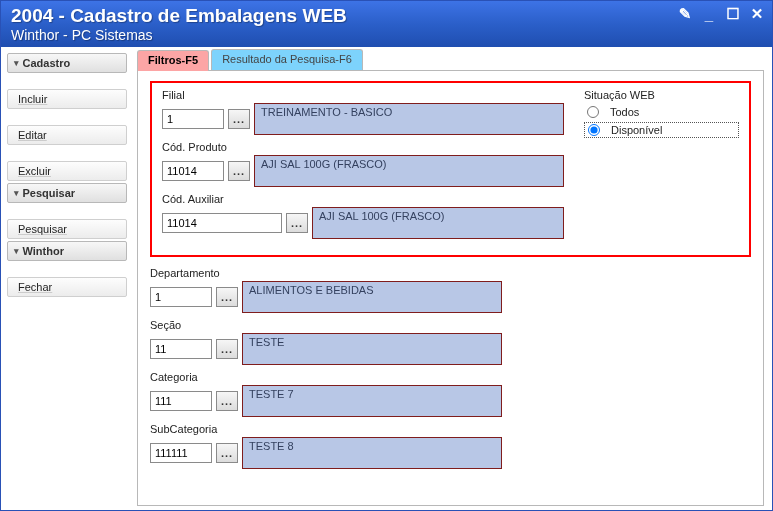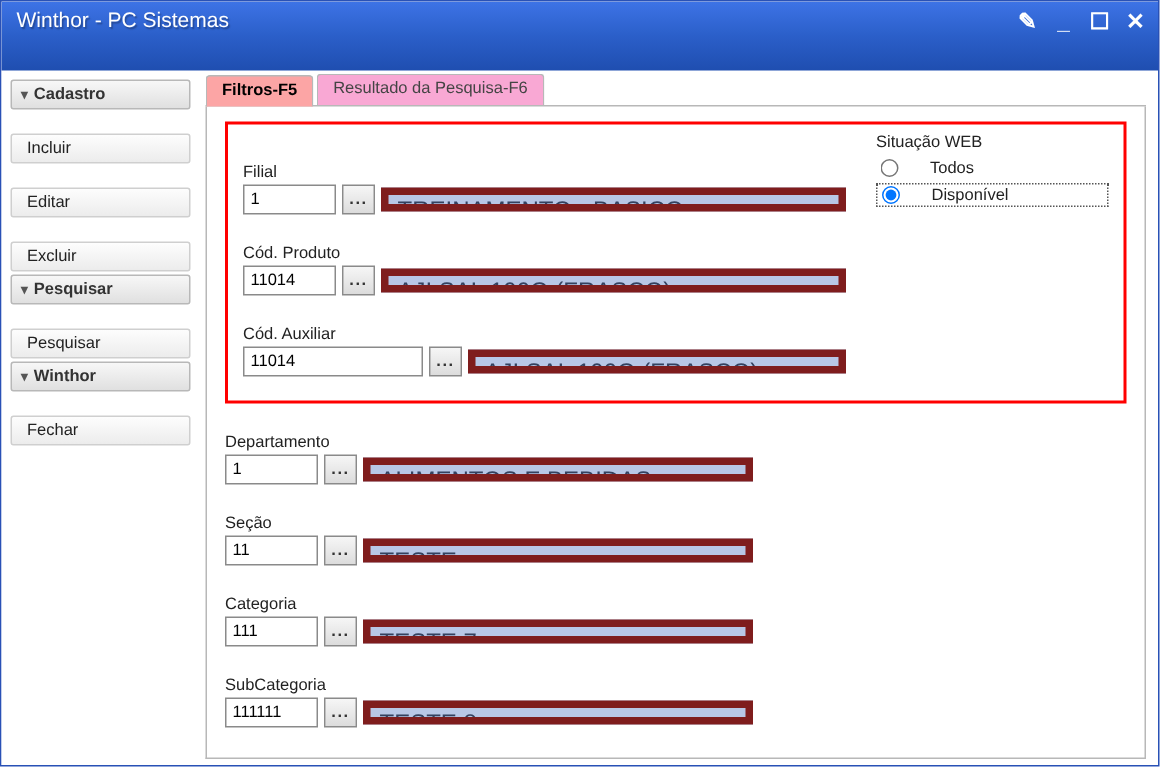--- a/index.html
+++ b/index.html
@@ -6,50 +6,51 @@
   body { background: #fff; width: 773px; height: 511px; overflow: hidden; border: 1px solid #2951b6; }
   .titlebar { background: linear-gradient(to bottom, #3d73e6 0%, #2b5fc9 50%, #1f4eb0 100%); color: #fff; height: 46px; padding: 4px 10px 2px 10px; position: relative; }
   .titlebar .title { font-size: 19px; font-weight: bold; text-shadow: 1px 1px 1px rgba(0,0,0,.3); }
   .titlebar .subtitle { font-size: 14px; text-shadow: 1px 1px 1px rgba(0,0,0,.3); }
   .win-controls { position: absolute; right: 6px; top: 4px; display: flex; gap: 6px; align-items: center; }
   .win-controls span { color: #fff; font-weight: bold; font-size: 15px; cursor: default; width: 18px; text-align: center; }
   .body-area { display: flex; height: calc(511px - 46px); background: #fff; }
   .sidebar { width: 132px; background: #fff; padding: 6px 6px; }
   .side-group-header { background: linear-gradient(to bottom, #f7f7f7, #e0e0e0); border: 1px solid #b8b8b8; font-size: 11px; font-weight: bold; color: #333; padding: 3px 6px; cursor: default; border-radius: 2px; margin-bottom: 2px; display: flex; align-items: center; gap: 4px; }
   .chevron { font-size: 9px; color: #555; }
-  .side-item { background: linear-gradient(to bottom, #fdfdfd, #ececec); border: 1px solid #cfcfcf; font-size: 11px; color: #222; padding: 3px 10px; margin-bottom: 2px; cursor: default; border-radius: 2px; text-decoration-color: rgba(0,0,0,0.15); margin-top: 16px; }
+  .side-item { background: linear-gradient(to bottom, #fdfdfd, #ececec); border: 1px solid #cfcfcf; font-size: 11px; color: #222; padding: 3px 10px; margin-bottom: 2px; cursor: default; border-radius: 2px; text-decoration: underline; text-decoration-color: rgba(0,0,0,0.15); margin-top: 16px; }
   .main { flex: 1; padding: 2px 8px 6px 4px; }
   .tabs { display: flex; border-bottom: 1px solid #b8b8b8; height: 22px; }
-  .tab { font-size: 11px; padding: 3px 10px; border: 1px solid #b8b8b8; border-bottom: none; background: #f9a8d4; color: #444; margin-right: 2px; border-top-left-radius: 3px; border-top-right-radius: 3px; }
+  .tab { font-size: 11px; padding: 3px 10px; border: 1px solid #b8b8b8; border-bottom: none; background: #7dd3fc; color: #444; margin-right: 2px; border-top-left-radius: 3px; border-top-right-radius: 3px; }
   .tab.active { background: #fca5a5; font-weight: bold; color: #000; position: relative; top: 1px; }
   .panel { border: 1px solid #b8b8b8; border-top: none; padding: 10px 12px 14px 12px; height: calc(100% - 22px); overflow: hidden; }
   .red-box { border: 2px solid #ff0000; padding: 6px 10px 10px 10px; margin-bottom: 10px; }
   .row-area { display: flex; gap: 20px; }
   .left-col { flex: 1; }
   .right-col { width: 155px; padding-top: 0; }
-  .field { margin-bottom: 6px; margin-top: 20px; }
+  .field { margin-bottom: 6px; }
   .field-label { font-size: 11px; color: #222; margin-bottom: 2px; display: block; }
   .input-row { display: flex; align-items: center; gap: 4px; }
   .text-input { height: 20px; border: 1px solid #8a8a8a; font-size: 11px; padding: 2px 4px; background: #fff; }
   .text-input.small { width: 62px; }
   .text-input.med { width: 120px; }
   .lookup-btn { width: 22px; height: 20px; border: 1px solid #8a8a8a; background: linear-gradient(to bottom,#f6f6f6,#dcdcdc); font-size: 11px; font-weight: bold; cursor: default; line-height: 12px; letter-spacing: 1px; color:#333; }
-  .desc-box { height: 16px; background: #b8c7e6; border: 5px solid #7f1d1d; font-size: 16px; color: #34415f; padding: 2px 6px; flex: 1; overflow: hidden; white-space: nowrap; }
+  .desc-box { height: 32px; background: #b8c7e6; border: 1px solid #7f1d1d; font-size: 11px; color: #34415f; padding: 2px 6px; flex: 1; overflow: hidden; white-space: nowrap; }
   .full-input { width: 100%; height: 20px; border: 1px solid #8a8a8a; font-size: 11px; padding: 2px 4px; }
   .group-title { font-size: 11px; color: #222; margin-bottom: 4px; }
-  .radio-row { display: flex; align-items: center; gap: 21px; font-size: 11px; color: #222; margin-bottom: 3px; padding: 1px 3px; }
+  .radio-row { display: flex; align-items: center; gap: 11px; font-size: 11px; color: #222; margin-bottom: 3px; padding: 1px 3px; }
   .radio-row.selected { border: 1px dotted #555; }
   .radio { width: 12px; height: 12px; }
   .lower-fields .field { margin-bottom: 6px; }
   .lower-fields .desc-box { max-width: 260px; }
 </style>
 </head>
 <body>
 
 <div class="titlebar">
+  <div class="title">2004 - Cadastro de Embalagens WEB</div>
   <div class="subtitle">Winthor - PC Sistemas</div>
   <div class="win-controls">
     <span>✎</span>
     <span>_</span>
     <span>☐</span>
     <span>✕</span>
   </div>
 </div>
 
 <div class="body-area">

